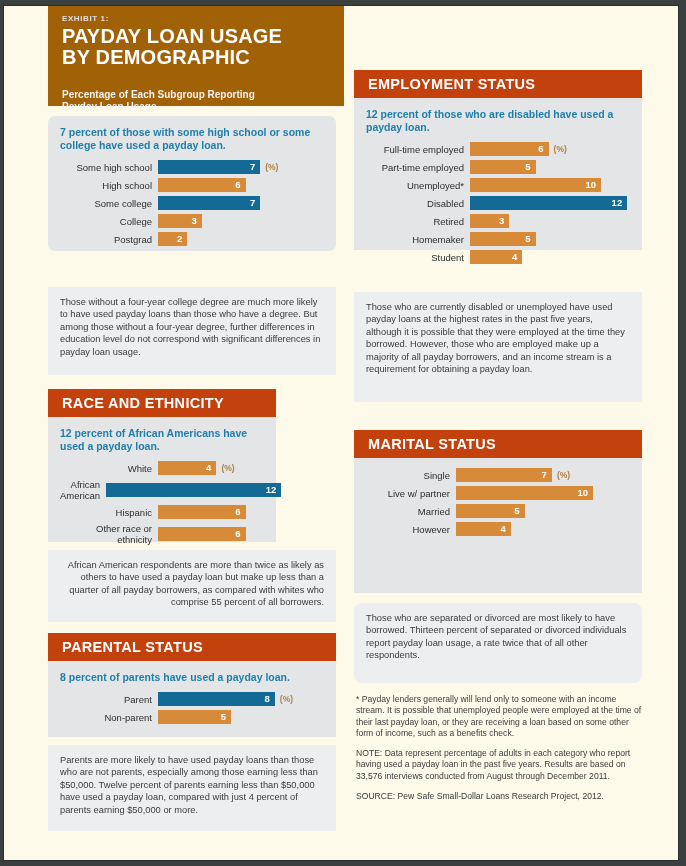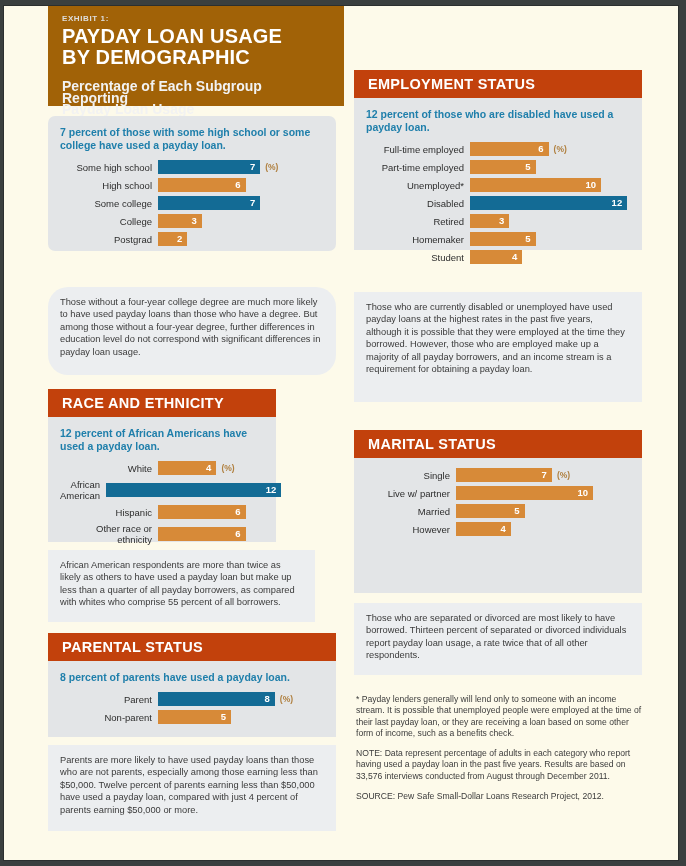--- a/index.html
+++ b/index.html
@@ -21,21 +21,21 @@
     position:absolute;left:44px;top:0;width:296px;height:100px;
     background:#a16207;color:#ffffff;
     box-sizing:border-box;padding:8px 14px 0 14px;
   }
   .exhibit{font-size:8px;font-weight:bold;letter-spacing:.6px;color:#dedede;}
   .title-main{
     font-size:20px;font-weight:bold;line-height:21px;letter-spacing:.2px;
     margin-top:3px;
   }
   .title-sub{
-    font-size:14px;font-weight:bold;line-height:11.5px;margin-top:13px;color:#f2f2f2;
+    font-size:10px;font-weight:bold;line-height:11.5px;margin-top:21px;color:#f2f2f2;
   }
   .continued{
     font-size:8.5px;font-style:italic;font-weight:bold;
     text-align:right;margin-top:4px;color:#f2f2f2;
   }
   
   .panel{position:absolute;}
   .panel-head{
     background:#c2410c;color:#ffffff;
     font-size:14.5px;font-weight:bold;letter-spacing:.3px;
@@ -140,21 +140,21 @@
             <div class="cat" style="width: 98px;">Postgrad</div>
             <div class="barwrap">
               <div class="bar orange" style="width: 29.2px;">
                 <span>2</span>
               </div>
             </div>
           </div>
         </div>
     </div>
   </div>
-  <div class="note" style="position:absolute;left:44px;top:281px;width:288px;height:88px;border-radius:20px;">Those without a four-year college degree are much more likely to have used payday loans than those who have a degree. But among those without a four-year degree, further differences in education level do not correspond with significant differences in payday loan usage.</div>
+  <div class="note" style="position:absolute;left:44px;top:281px;width:288px;height:88px;">Those without a four-year college degree are much more likely to have used payday loans than those who have a degree. But among those without a four-year degree, further differences in education level do not correspond with significant differences in payday loan usage.</div>
 
   <div class="panel" style="left:44px;top:383px;width:228px;">
     <div class="panel-head">RACE AND ETHNICITY</div>
     <div class="panel-body" style="height:125px;">
       <div class="headline">12 percent of African Americans have used a payday loan.</div>
       <div class="chart">
           <div class="row">
             <div class="cat" style="width: 98px;">White</div>
             <div class="barwrap">
               <div class="bar orange" style="width: 58.4px;">
@@ -183,21 +183,21 @@
             <div class="cat" style="width: 98px;">Other race or ethnicity</div>
             <div class="barwrap">
               <div class="bar orange" style="width: 87.6px;">
                 <span>6</span>
               </div>
             </div>
           </div>
         </div>
     </div>
   </div>
-  <div class="note" style="position:absolute;left:44px;top:544px;width:267px;height:72px;">African American respondents are more than twice as likely as others to have used a payday loan but make up less than a quarter of all payday borrowers, as compared with whites who comprise 55 percent of all borrowers.</div>
+  <div class="note" style="position:absolute;left:44px;top:544px;width:288px;height:72px;text-align:right;">African American respondents are more than twice as likely as others to have used a payday loan but make up less than a quarter of all payday borrowers, as compared with whites who comprise 55 percent of all borrowers.</div>
 
   <div class="panel" style="left:44px;top:627px;width:288px;">
     <div class="panel-head">PARENTAL STATUS</div>
     <div class="panel-body" style="height:76px;">
       <div class="headline">8 percent of parents have used a payday loan.</div>
       <div class="chart">
           <div class="row">
             <div class="cat" style="width: 98px;">Parent</div>
             <div class="barwrap">
               <div class="bar blue" style="width: 116.8px;">
@@ -319,21 +319,21 @@
             <div class="cat" style="width: 90px;">However</div>
             <div class="barwrap">
               <div class="bar orange" style="width: 54.8px;">
                 <span>4</span>
               </div>
             </div>
           </div>
         </div>
     </div>
   </div>
-  <div class="note" style="position:absolute;left:350px;top:597px;width:288px;height:72px;">Those who are separated or divorced are most likely to have borrowed. Thirteen percent of separated or divorced individuals report payday loan usage, a rate twice that of all other respondents.</div>
+  <div class="note" style="position:absolute;left:350px;top:597px;width:288px;height:80px;border-radius:8px;">Those who are separated or divorced are most likely to have borrowed. Thirteen percent of separated or divorced individuals report payday loan usage, a rate twice that of all other respondents.</div>
 
   <div class="foot" style="position:absolute;left:352px;top:688px;width:286px;">
     <p>* Payday lenders generally will lend only to someone with an income stream. It is possible that unemployed people were employed at the time of their last payday loan, or they are receiving a loan based on some other form of income, such as a benefits check.</p>
     <p>NOTE: Data represent percentage of adults in each category who report having used a payday loan in the past five years. Results are based on 33,576 interviews conducted from August through December 2011.</p>
     <p>SOURCE: Pew Safe Small-Dollar Loans Research Project, 2012.</p>
   </div>
 
 </div>
 
 </body></html>

